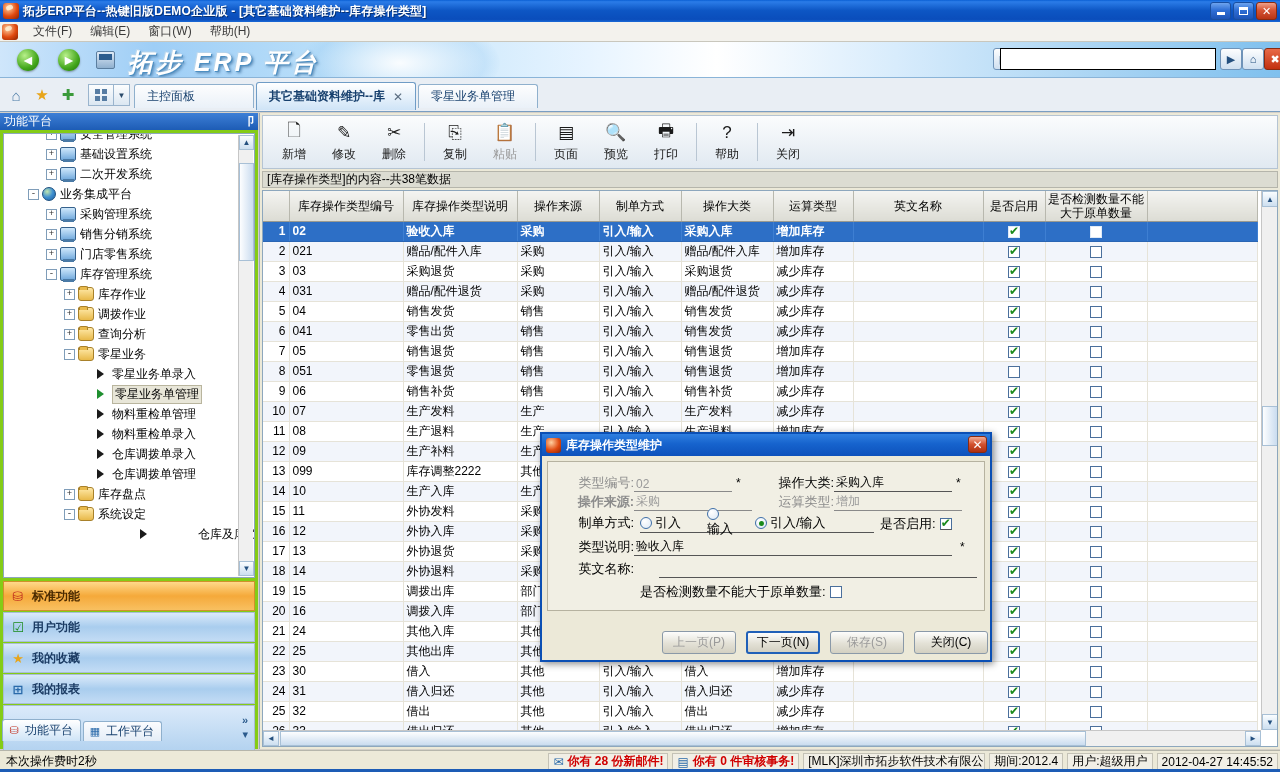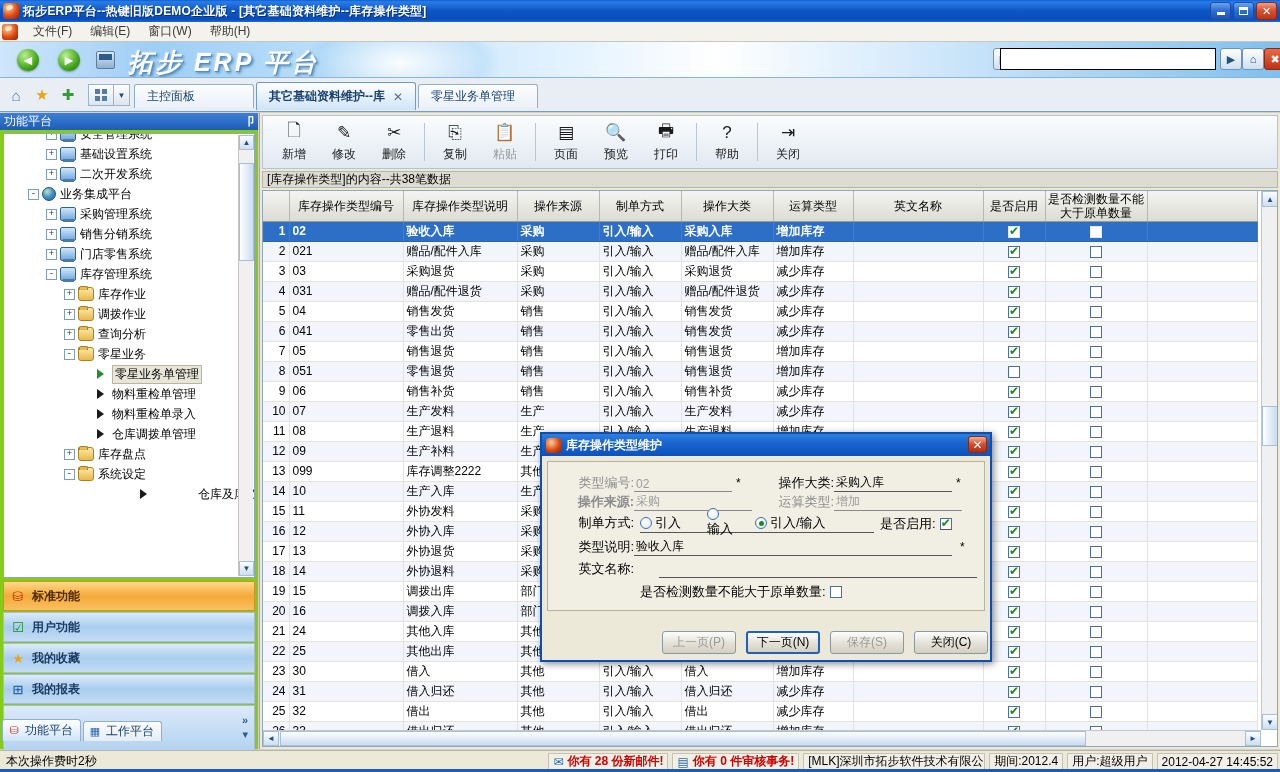--- a/index.html
+++ b/index.html
@@ -384,34 +384,44 @@
           <div class="tnode" style="padding-left: 60px;">
             <span class="exp">+</span>
             <span class="ic folder"></span>
             <span class="tlabel">查询分析</span>
           </div>
           <div class="tnode" style="padding-left: 60px;">
             <span class="exp">-</span>
             <span class="ic folder"></span>
             <span class="tlabel">零星业务</span>
           </div>
+          <div class="tnode" style="padding-left: 78px;">
+            <span class="noexp"></span>
+            <span class="ic leaf"></span>
+            <span class="tlabel">零星业务单录入</span>
+          </div>
           <div class="tnode sel-leaf" style="padding-left: 78px;">
             <span class="noexp"></span>
             <span class="ic leaf"></span>
             <span class="tlabel">零星业务单管理</span>
           </div>
           <div class="tnode" style="padding-left: 78px;">
             <span class="noexp"></span>
             <span class="ic leaf"></span>
             <span class="tlabel">物料重检单管理</span>
           </div>
           <div class="tnode" style="padding-left: 78px;">
             <span class="noexp"></span>
             <span class="ic leaf"></span>
             <span class="tlabel">物料重检单录入</span>
+          </div>
+          <div class="tnode" style="padding-left: 78px;">
+            <span class="noexp"></span>
+            <span class="ic leaf"></span>
+            <span class="tlabel">仓库调拨单录入</span>
           </div>
           <div class="tnode" style="padding-left: 78px;">
             <span class="noexp"></span>
             <span class="ic leaf"></span>
             <span class="tlabel">仓库调拨单管理</span>
           </div>
           <div class="tnode" style="padding-left: 60px;">
             <span class="exp">+</span>
             <span class="ic folder"></span>
             <span class="tlabel">库存盘点</span>

